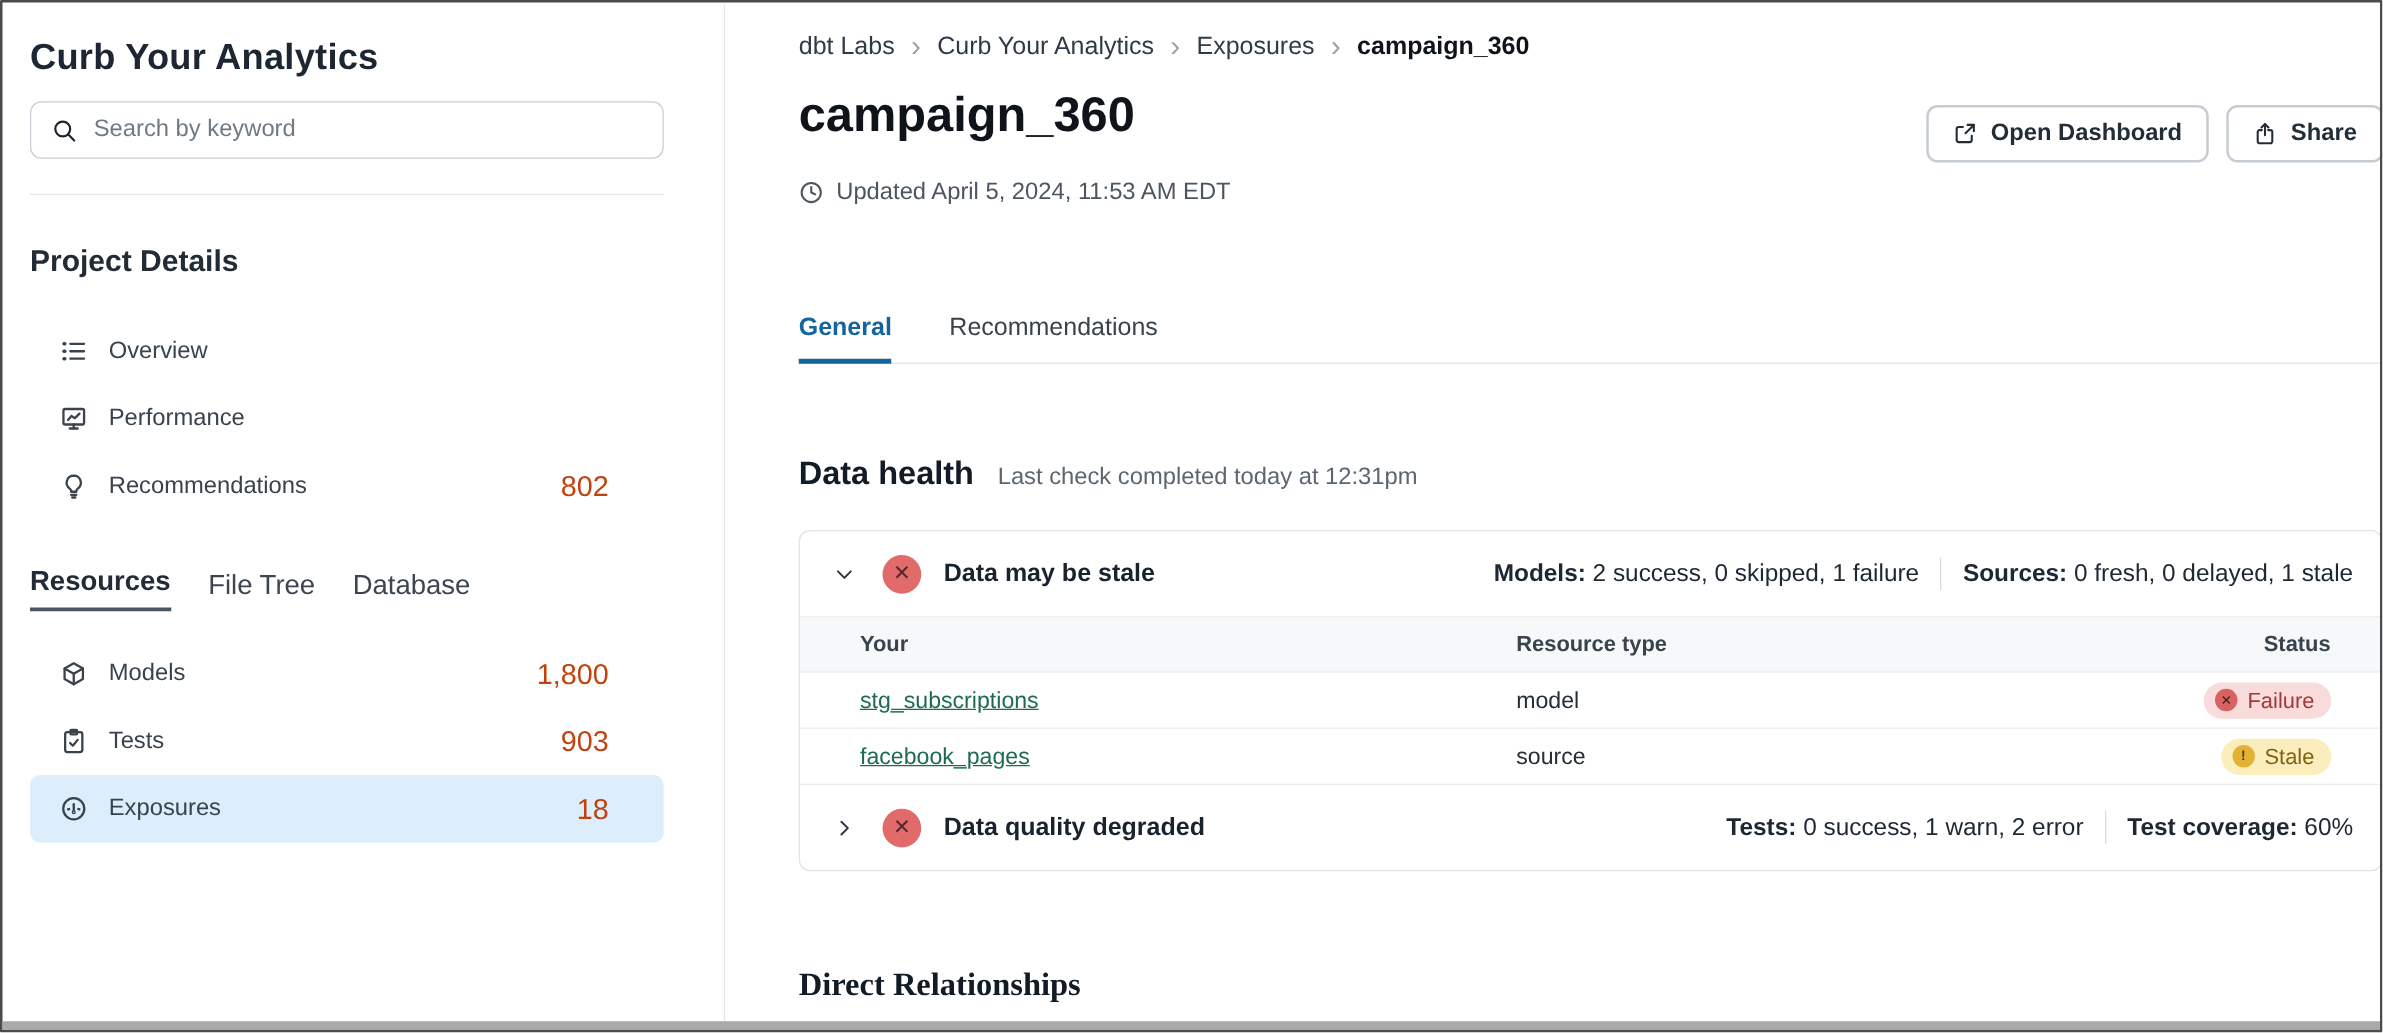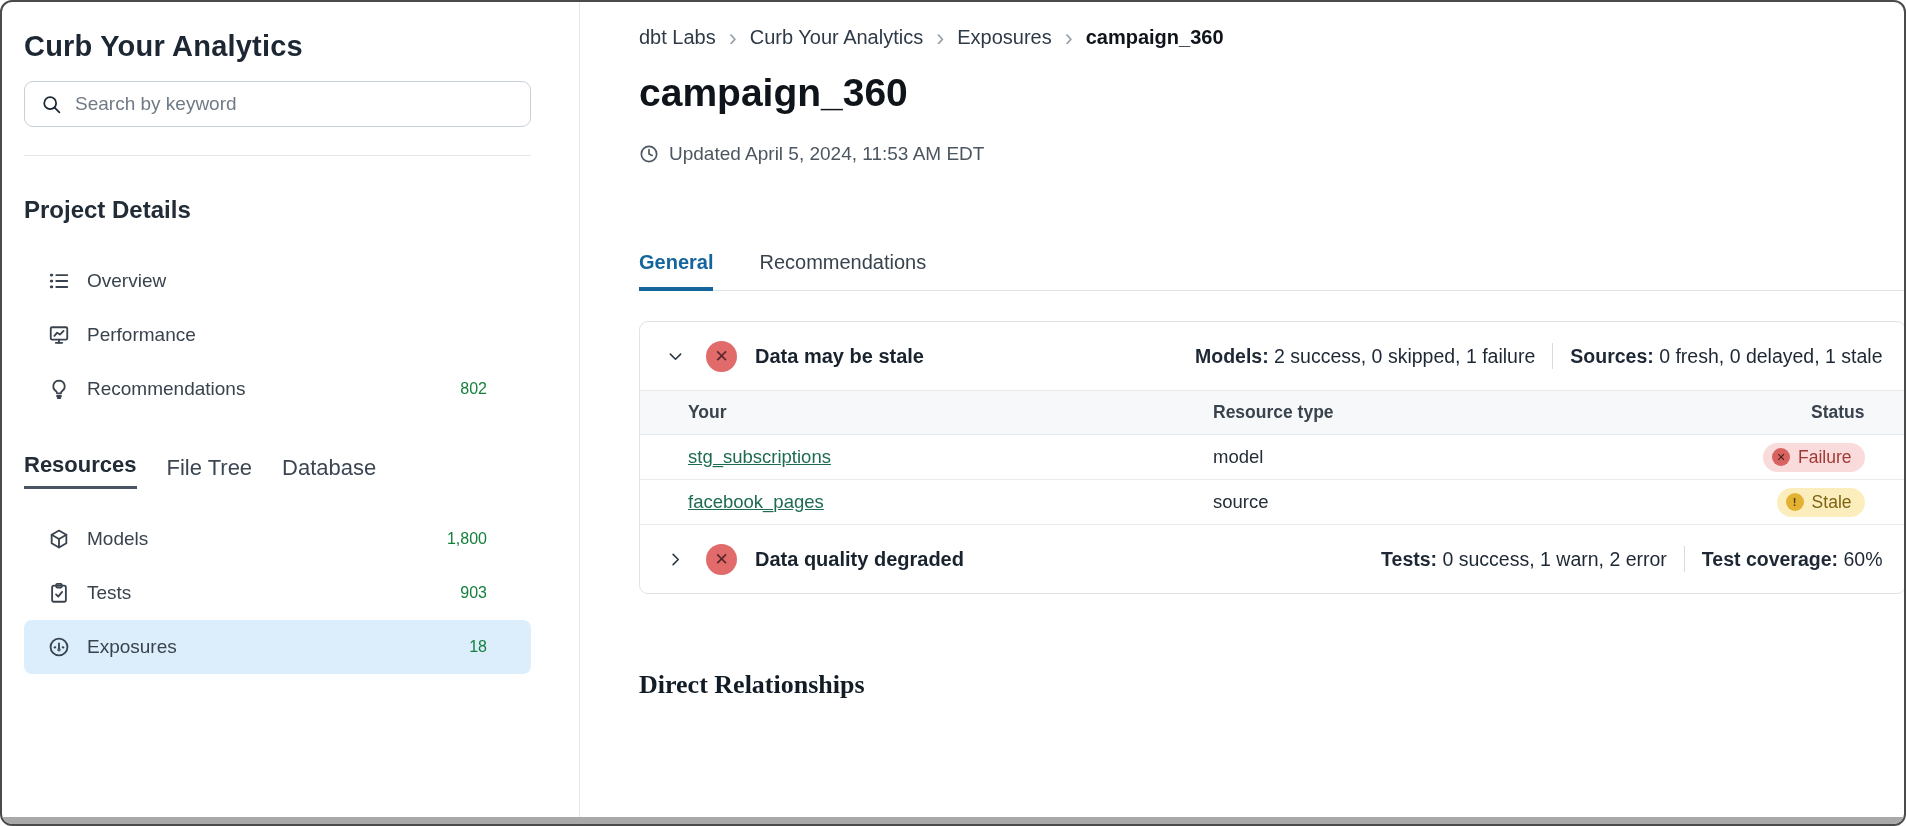--- a/index.html
+++ b/index.html
@@ -4,21 +4,21 @@
 <style>
   * { margin:0; padding:0; box-sizing:border-box; }
   html,body { background:#ffffff; }
   body {
     font-family: "Liberation Sans", "DejaVu Sans", sans-serif;
     color:#2e3842;
     width:1906px; height:826px;
   }
   .window {
     position:relative; width:1906px; height:826px;
-    border:2px solid #4b4b4b; border-radius:12px;
+    border:2px solid #4b4b4b; border-radius:1px;
     overflow:hidden; background:#fff;
     display:flex;
   }
   svg.ic { display:block; fill:none; stroke:currentColor; stroke-width:2; stroke-linecap:round; stroke-linejoin:round; }
 
   
   .sidebar {
     width:578px; min-width:578px; height:100%;
     border-right:1px solid #e3e6ea;
     padding:28px 48px 0 22px;
@@ -50,21 +50,21 @@
 
   .section-heading { margin-top:40px; font-size:24px; font-weight:700; color:#222c36; }
 
   .side-nav { margin-top:30px; }
   .side-item {
     height:54px; display:flex; align-items:center; padding:0 0 0 24px;
     border-radius:8px; cursor:pointer; color:#39434e;
   }
   .side-item .s-ic { width:22px; height:22px; color:#39434e; }
   .side-item .s-label { margin-left:17px; font-size:19px; }
-  .side-item .s-count { margin-left:auto; padding-right:44px; font-size:16px; color:#15803d; }
+  .side-item .s-count { margin-left:auto; padding-right:44px; font-size:23px; color:#c2410c; }
   .side-item.active { background:#dceefb; }
 
   .resource-tabs { margin-top:36px; display:flex; gap:30px; align-items:flex-end; }
   .resource-tab { font-size:22px; color:#3c4653; padding-bottom:8px; cursor:pointer; }
   .resource-tab.active { color:#222c36; font-weight:600; border-bottom:3px solid #4a5563; }
   .side-nav.resources { margin-top:23px; }
 
   
   .main { position:relative; flex:1; padding:24px 30px 0 59px; }
 
@@ -251,36 +251,62 @@
       <span class="crumb-sep">›</span>
       <span class="crumb">Curb Your Analytics</span>
       <span class="crumb-sep">›</span>
       <span class="crumb">Exposures</span>
       <span class="crumb-sep">›</span>
       <span class="crumb current">campaign_360</span>
     </nav>
 
     <h1 class="page-title">campaign_360</h1>
 
+    <div class="actions">
+      <button class="btn">
+        <span class="b-ic">
+          <svg class="ic" width="20" height="20" viewBox="0 0 24 24" stroke-width="2.2">
+              <path d="M10 5.5H6a2 2 0 0 0-2 2V18a2 2 0 0 0 2 2h10.5a2 2 0 0 0 2-2v-4"></path>
+              <polyline points="14.5,3.5 20.5,3.5 20.5,9.5"></polyline>
+              <line x1="20.5" y1="3.5" x2="12.5" y2="11.5"></line>
+            </svg>
+        </span>
+        <span>Open Dashboard</span>
+      </button>
+      <button class="btn">
+        <span class="b-ic">
+          <svg class="ic" width="20" height="20" viewBox="0 0 24 24" stroke-width="2.2">
+              <path d="M9 8.5H6.8A1.8 1.8 0 0 0 5 10.3v9A1.8 1.8 0 0 0 6.8 21.1h10.4a1.8 1.8 0 0 0 1.8-1.8v-9a1.8 1.8 0 0 0-1.8-1.8H15"></path>
+              <line x1="12" y1="2.8" x2="12" y2="13.5"></line>
+              <polyline points="8.6,6 12,2.6 15.4,6"></polyline>
+            </svg>
+        </span>
+        <span>Share</span>
+      </button>
+    </div>
 
     <div class="updated">
       <span class="u-ic">
         <svg class="ic" width="20" height="20" viewBox="0 0 24 24">
             <circle cx="12" cy="12" r="9.2"></circle>
             <polyline points="12,6.8 12,12 15.8,13.8"></polyline>
           </svg>
       </span>
       <span>Updated April 5, 2024, 11:53 AM EDT</span>
     </div>
 
     <div class="page-tabs">
       <span class="page-tab active">General</span>
       <span class="page-tab">Recommendations</span>
     </div>
 
+    <div class="dh-header">
+      <span class="dh-title">Data health</span>
+      <span class="dh-sub">Last check completed today at 12:31pm</span>
+    </div>
 
     <div class="health-card">
 
       <div class="group-row">
         <span class="chev">
           <svg class="ic" width="19" height="19" viewBox="0 0 24 24" stroke-width="2.4">
               <polyline points="5.5,9 12,15.5 18.5,9"></polyline>
             </svg>
         </span>
         <span class="err-circle">✕</span>

